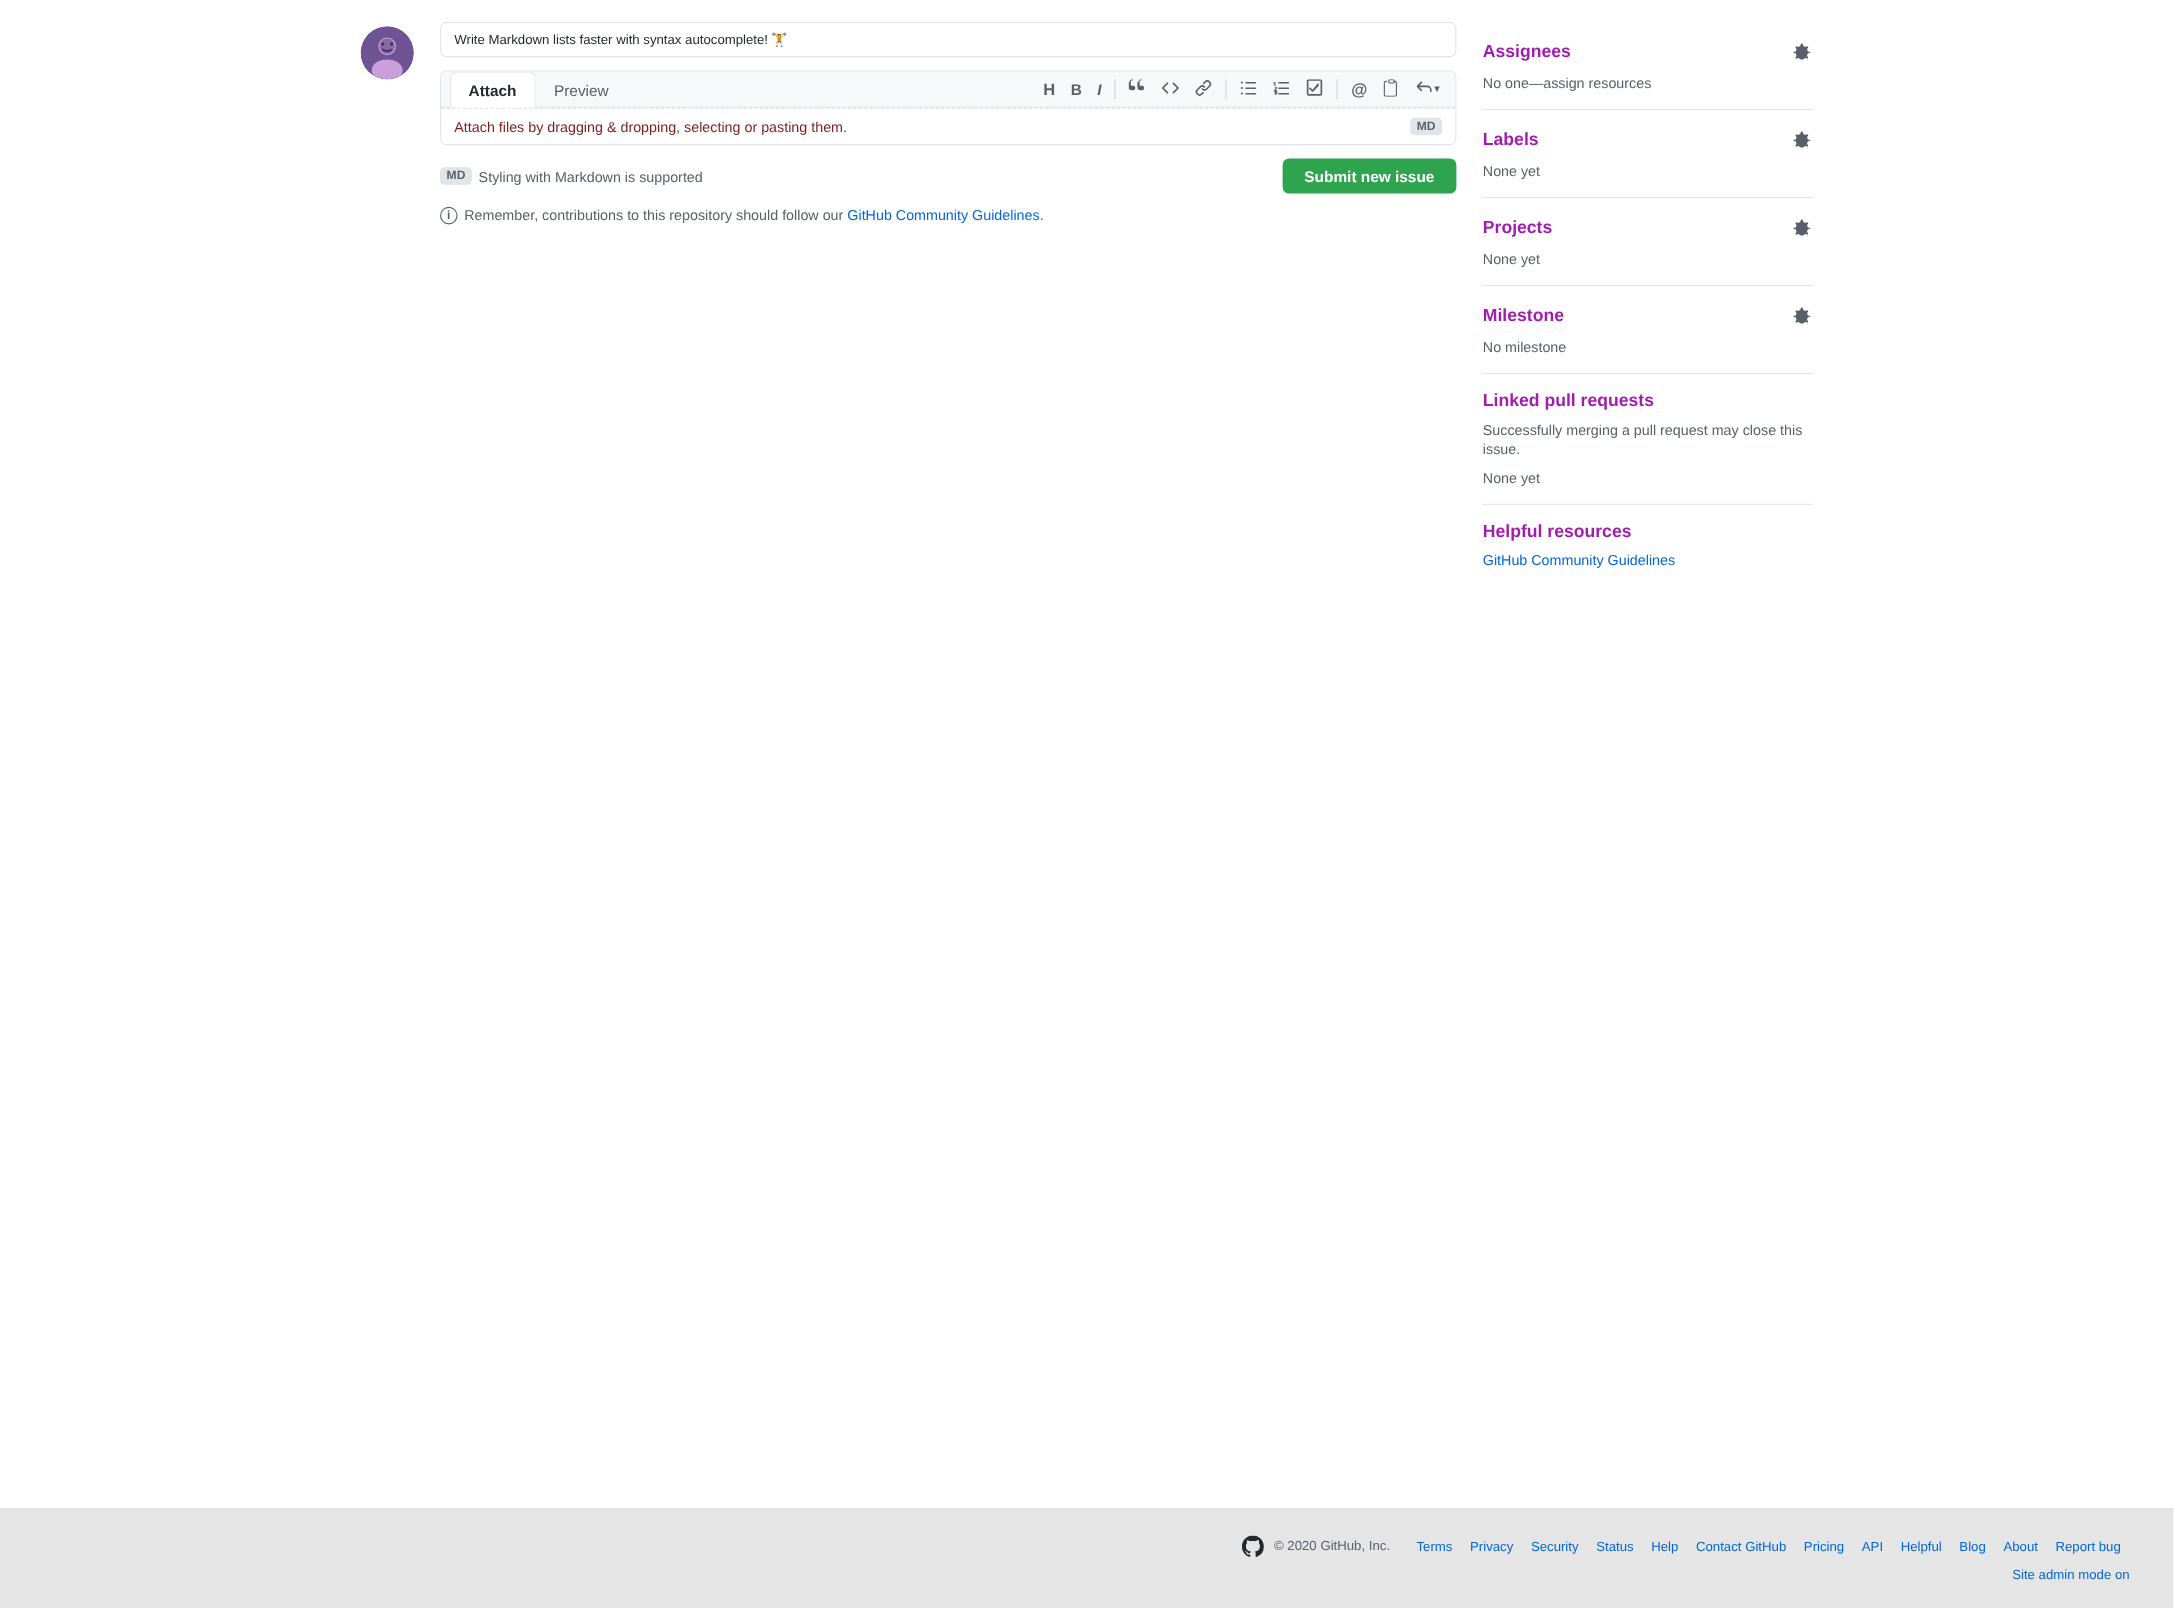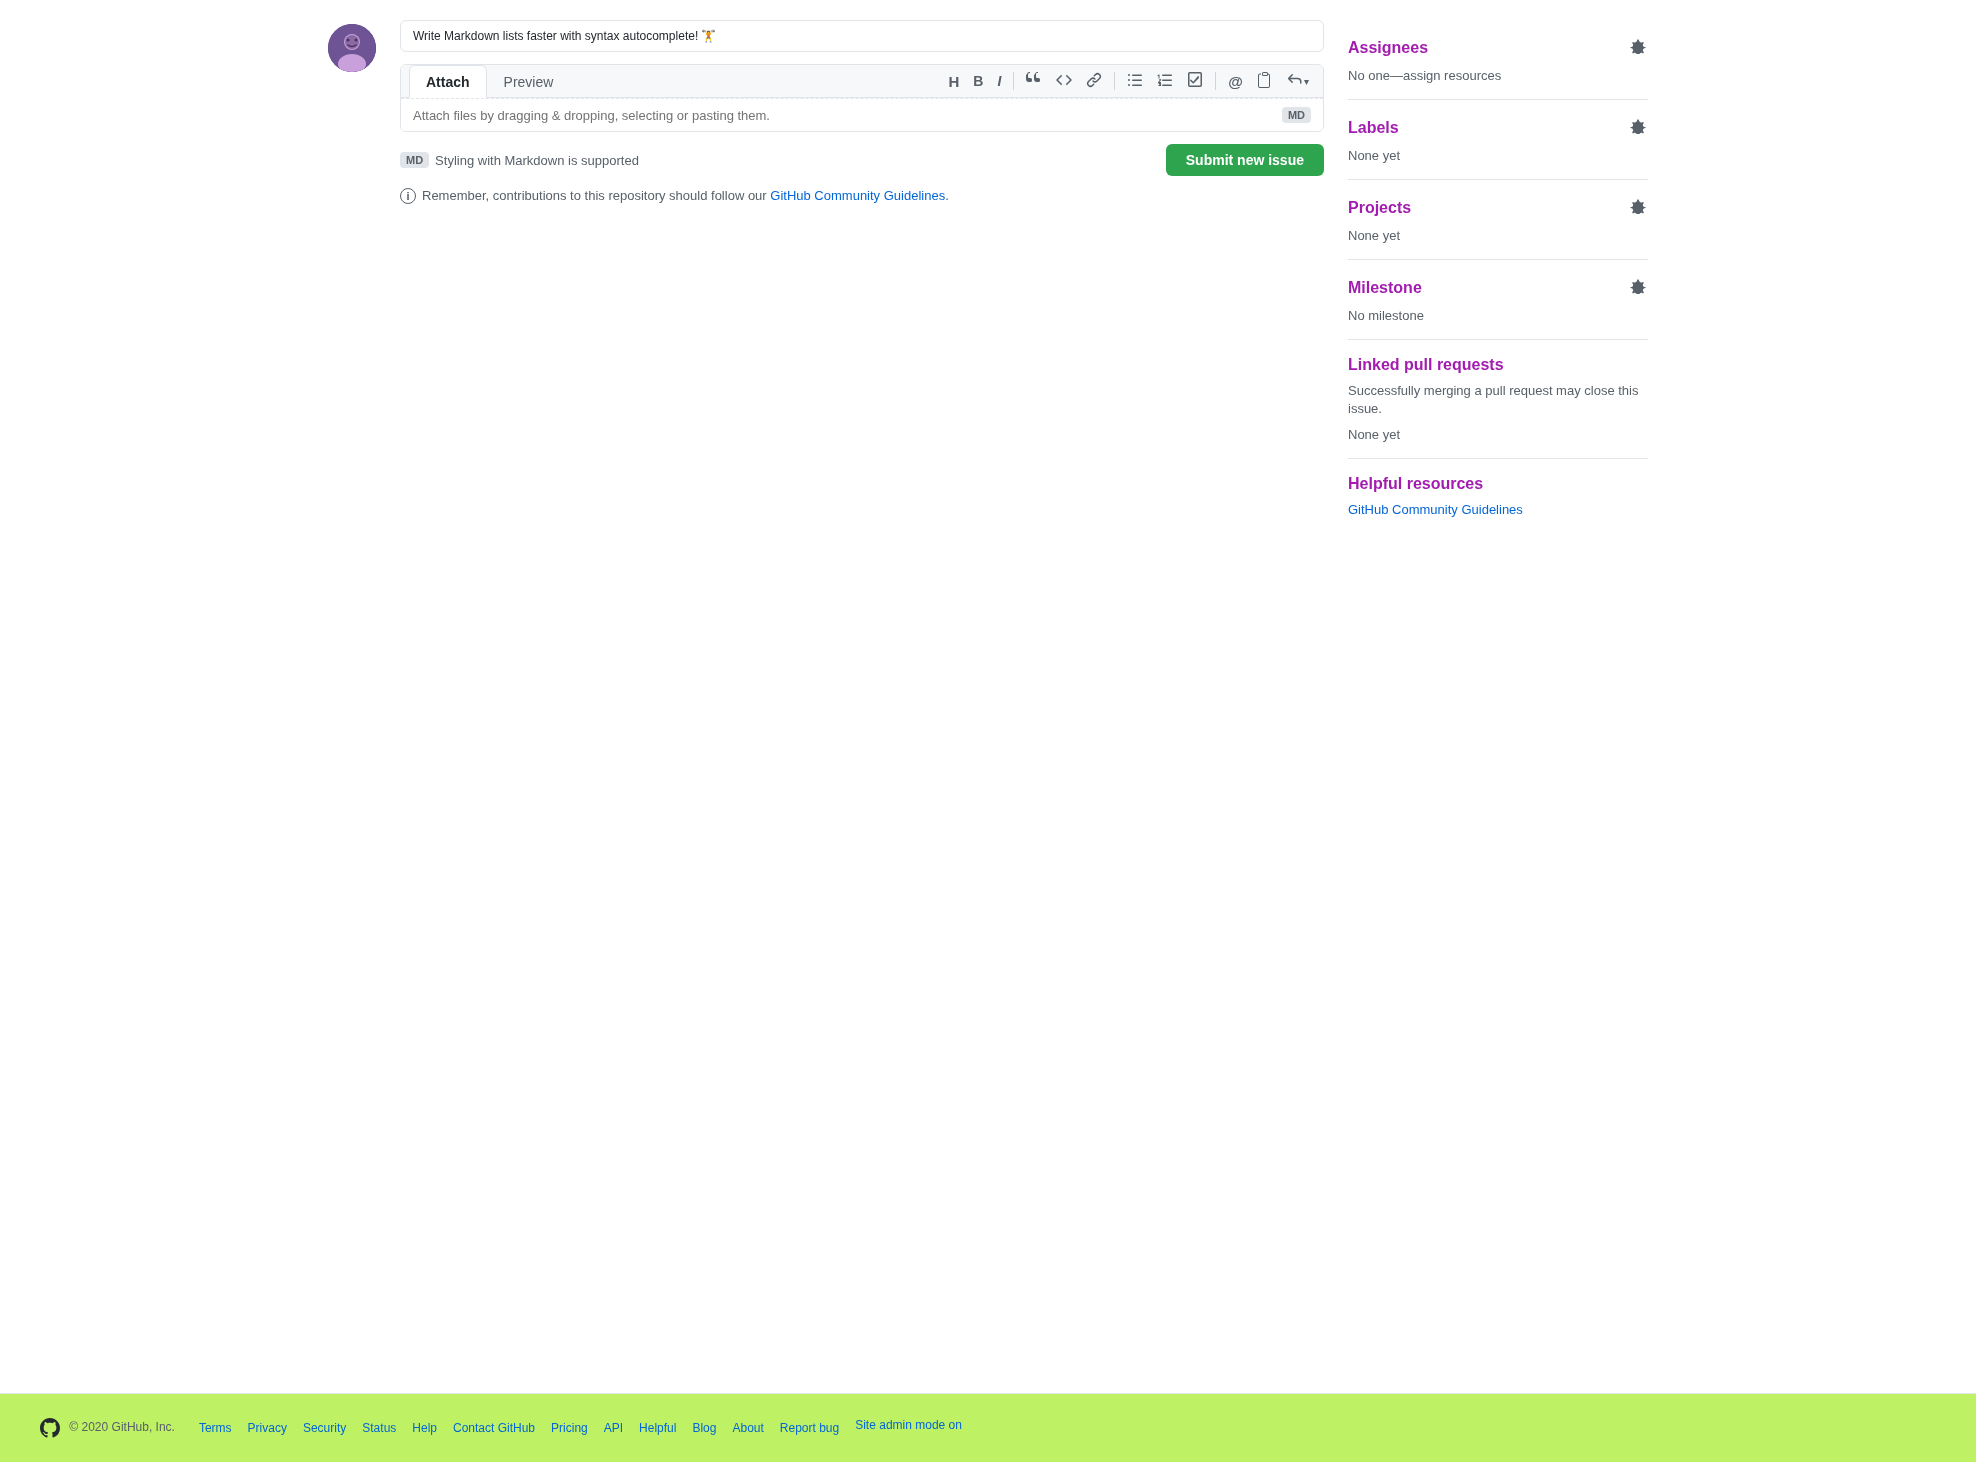--- a/index.html
+++ b/index.html
@@ -109,21 +109,21 @@
     .file-attach {
       border-top: 1px dashed #e1e4e8;
       padding: 8px 12px;
       display: flex;
       align-items: center;
       justify-content: space-between;
       background: #fff;
     }
 
     .file-attach-text {
-      color: #737373;
+      color: #7f1d1d;
       font-size: 13px;
     }
 
     .md-badge {
       background: #e1e4e8;
       border-radius: 4px;
       padding: 2px 6px;
       font-size: 11px;
       color: #586069;
       font-weight: 600;
@@ -213,26 +213,26 @@
     }
 
     .sidebar-link {
       color: #0366d6;
       text-decoration: none;
       font-size: 13px;
     }
 
     
     .footer {
-      background: #bef264;
+      background: #e5e5e5;
       border-top: 1px solid #e1e4e8;
       padding: 24px 40px;
       display: flex;
-      flex-direction: row;
-      align-items: flex-start;
+      flex-direction: column;
+      align-items: flex-end;
       gap: 8px;
     }
 
     .footer-links {
       display: flex;
       flex-wrap: wrap;
       align-items: center;
       gap: 0;
       font-size: 12px;
       color: #586069;

